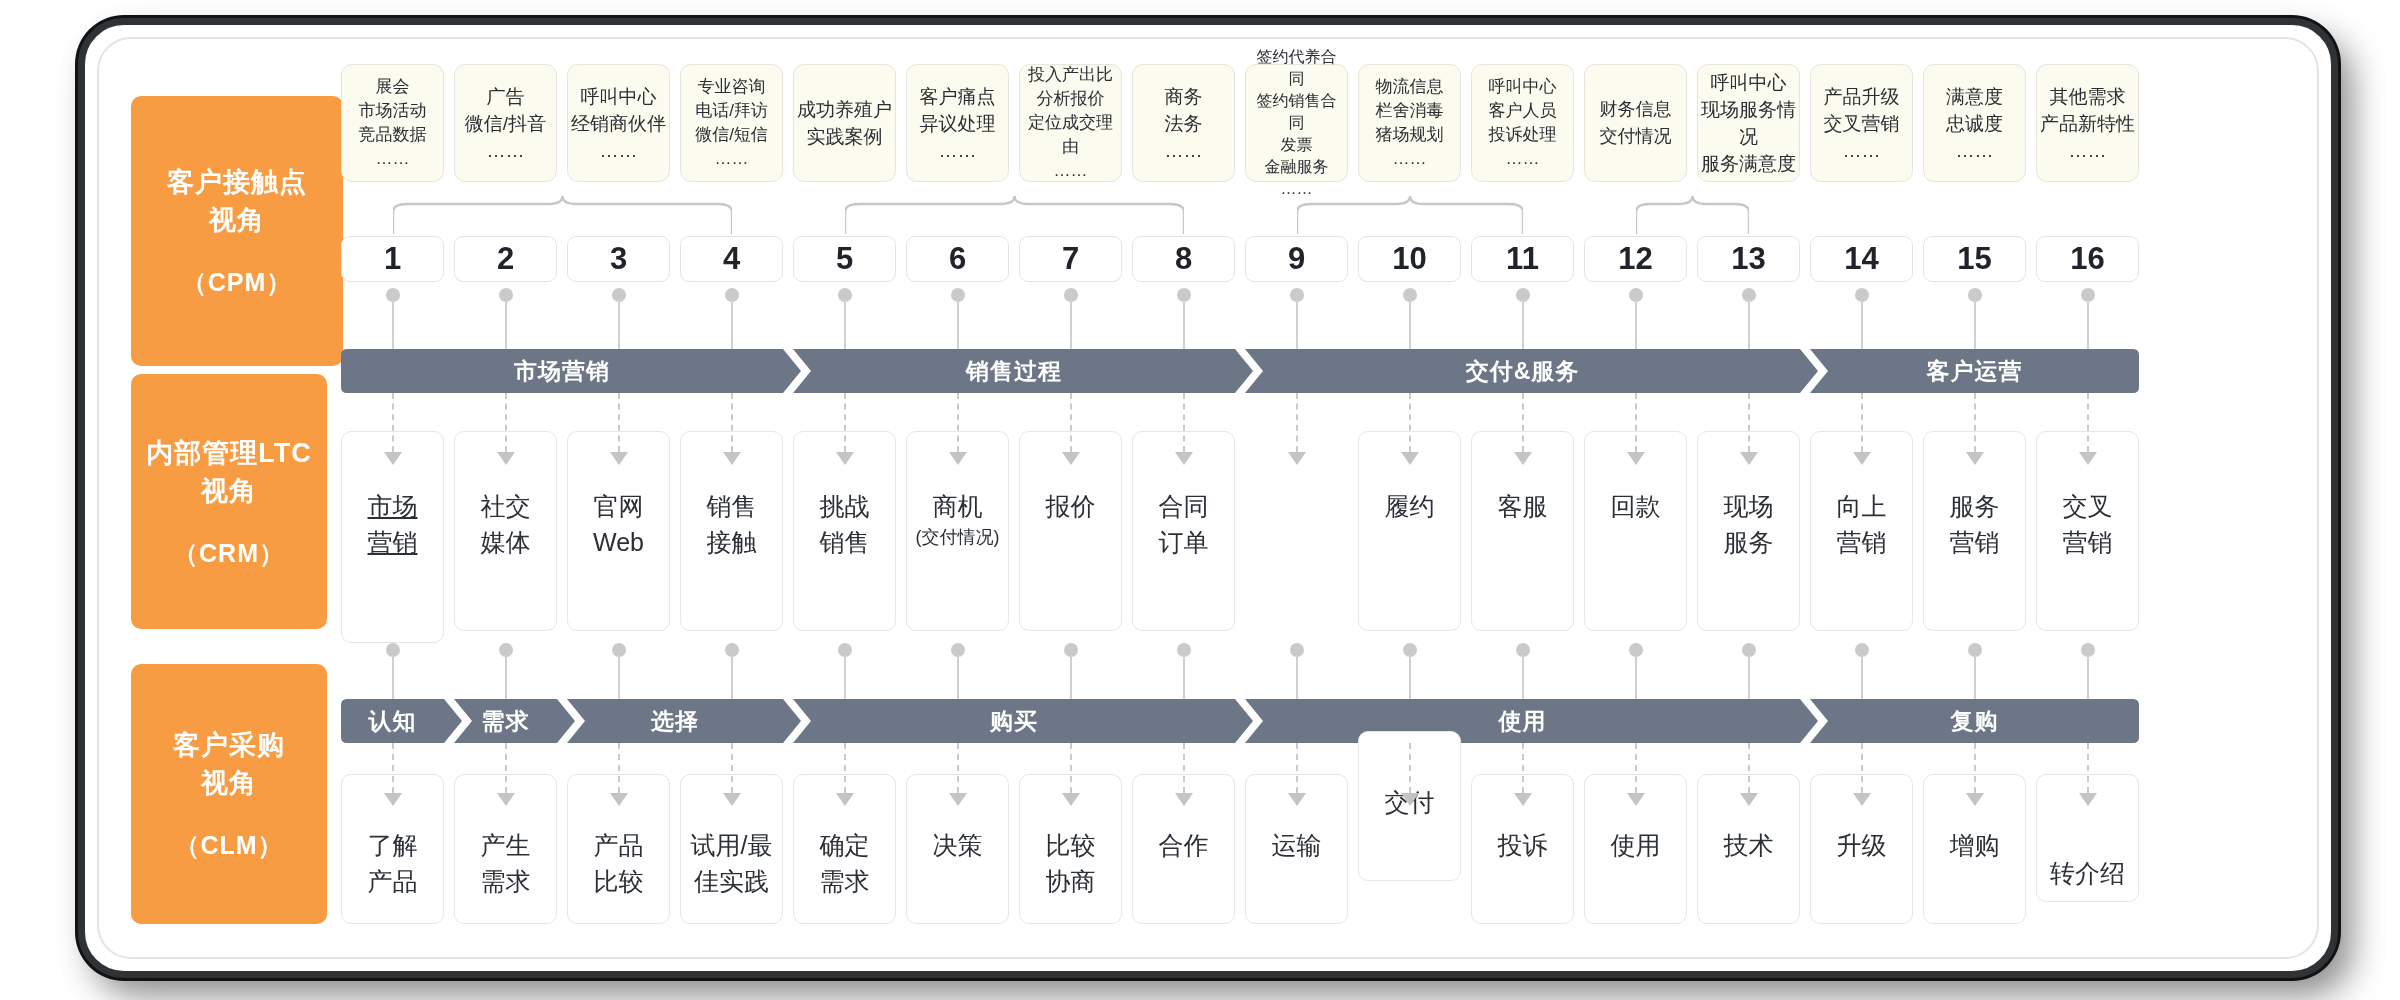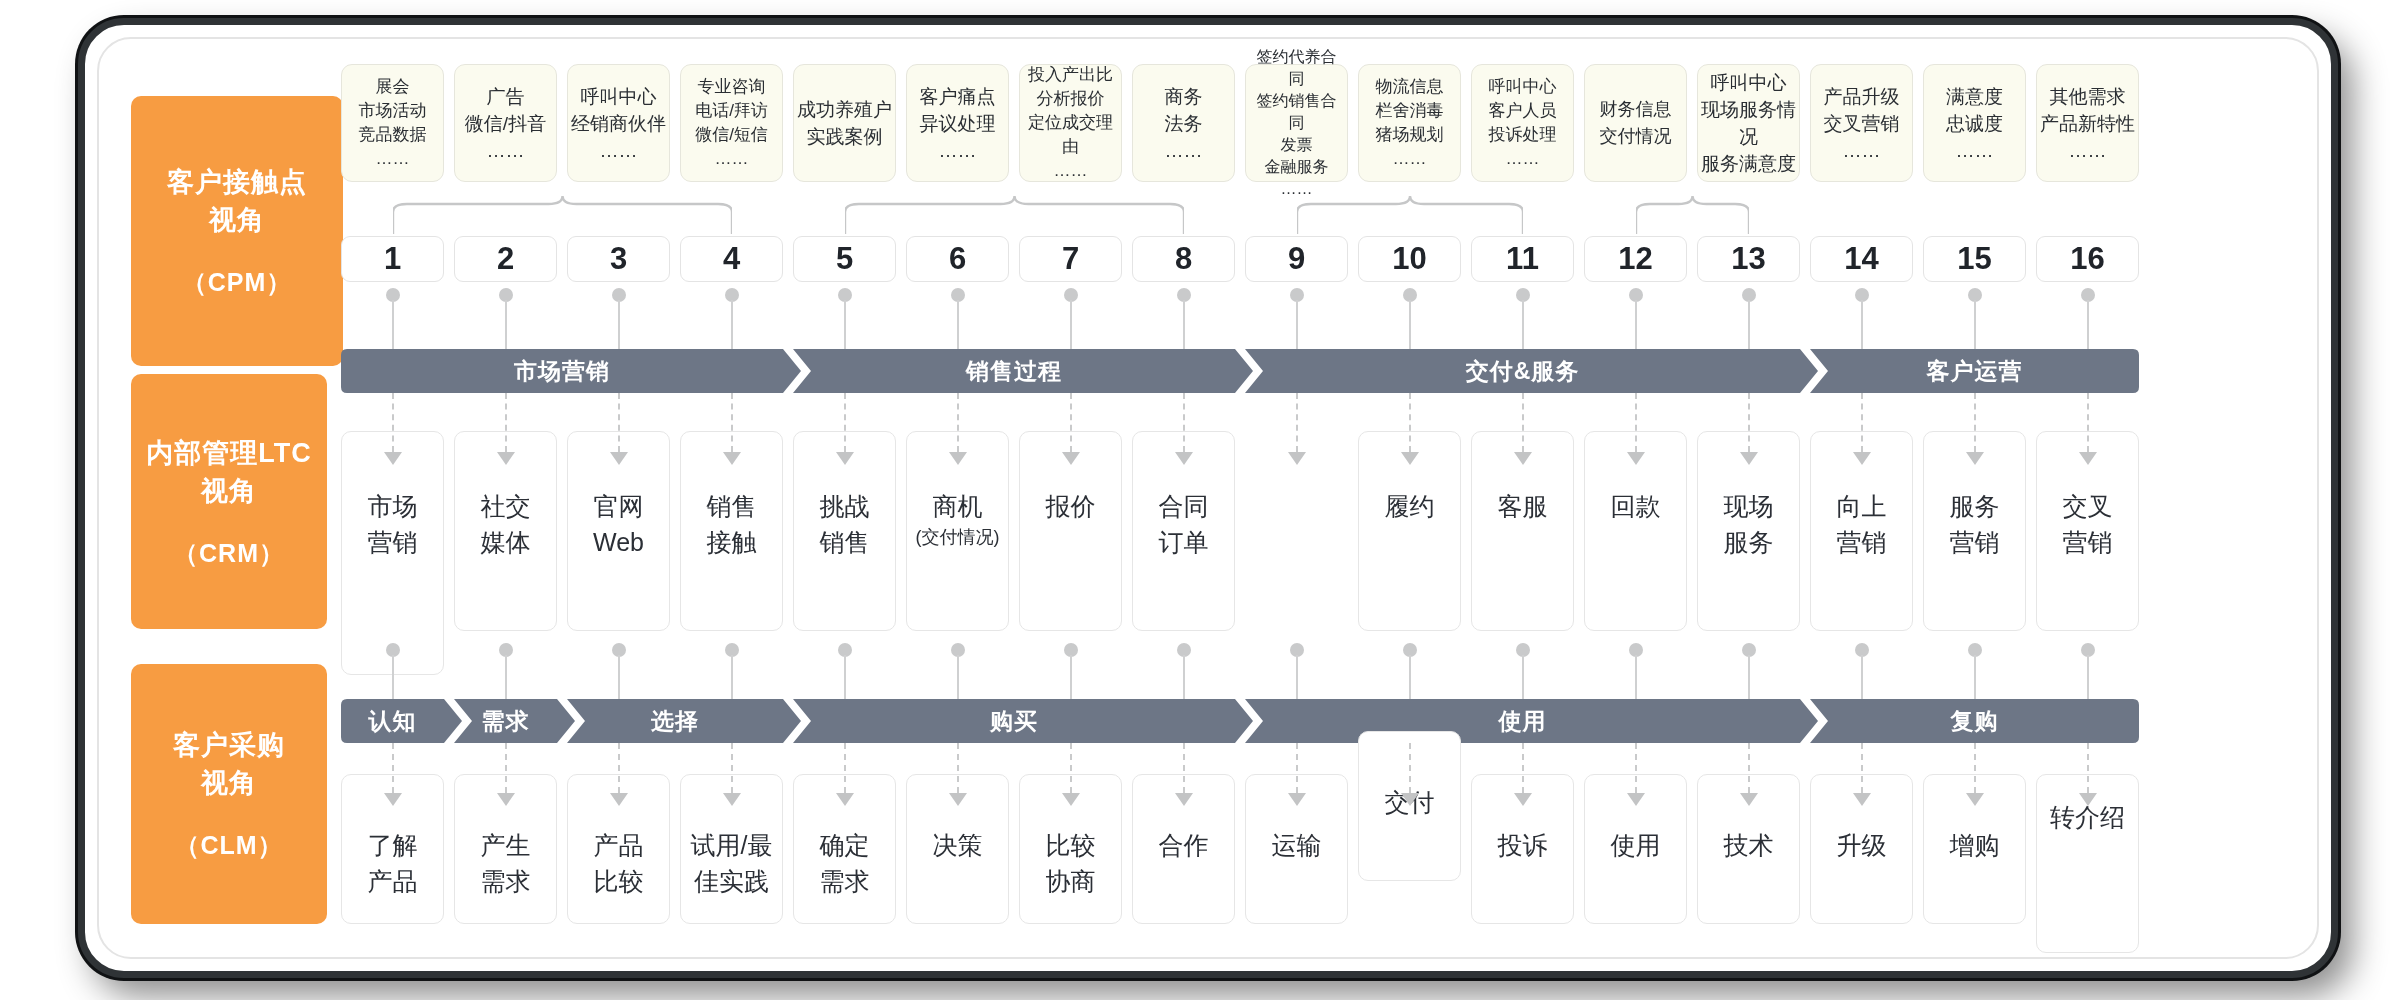--- a/index.html
+++ b/index.html
@@ -387,21 +387,21 @@
               <path d="M 904 0 L 922 22 L 904 44 L 1459 44 L 1477 22 L 1459 0 Z" fill="#6d7686"></path>
               <path d="M 1469 0 L 1487 22 L 1469 44 L 1792 44 Q 1798 44 1798 38 L 1798 6 Q 1798 0 1792 0 Z" fill="#6d7686"></path>
             </svg>
           </div>
           <div class="chev-label" style="left: 293.5px; top: 682px;">认知</div>
           <div class="chev-label" style="left: 406.5px; top: 682px;">需求</div>
           <div class="chev-label" style="left: 576px; top: 682px;">选择</div>
           <div class="chev-label" style="left: 915px; top: 682px;">购买</div>
           <div class="chev-label" style="left: 1423.5px; top: 682px;">使用</div>
           <div class="chev-label" style="left: 1875.5px; top: 682px;">复购</div>
-          <div class="card stage-card" style="left: 242px; top: 392px; width: 103px; height: 244px;">
+          <div class="card stage-card" style="left: 242px; top: 392px; width: 103px; height: 212px; text-decoration: underline;">
             <div>
               <div>市场</div>
               <div>营销</div>
             </div>
           </div>
           <div class="dash" style="left: 292.5px; top: 354px; height: 59px;"></div>
           <div class="arrow-head" style="left: 284.5px; top: 413px;"></div>
           <div class="dot" style="left: 286.5px; top: 604px;"></div>
           <div class="vline" style="left: 292.5px; top: 616px; height: 44px;"></div>
           <div class="card stage-card" style="left: 355px; top: 392px; width: 103px; height: 200px;">
@@ -648,21 +648,21 @@
           </div>
           <div class="dash" style="left: 1761.5px; top: 704px; height: 50px;"></div>
           <div class="arrow-head" style="left: 1753.5px; top: 754px;"></div>
           <div class="card stage-card" style="left: 1824px; top: 735px; width: 103px; height: 150px; padding-top: 52px;">
             <div>
               <div>增购</div>
             </div>
           </div>
           <div class="dash" style="left: 1874.5px; top: 704px; height: 50px;"></div>
           <div class="arrow-head" style="left: 1866.5px; top: 754px;"></div>
-          <div class="card stage-card" style="left: 1937px; top: 735px; width: 103px; height: 179px; padding-top: 24px;">
+          <div class="card stage-card" style="left: 1937px; top: 735px; width: 103px; height: 128px; padding-top: 80px;">
             <div>
               <div>转介绍</div>
             </div>
           </div>
           <div class="dash" style="left: 1987.5px; top: 704px; height: 50px;"></div>
           <div class="arrow-head" style="left: 1979.5px; top: 754px;"></div>
         </div>
     </div>
   </div>
 </div>

